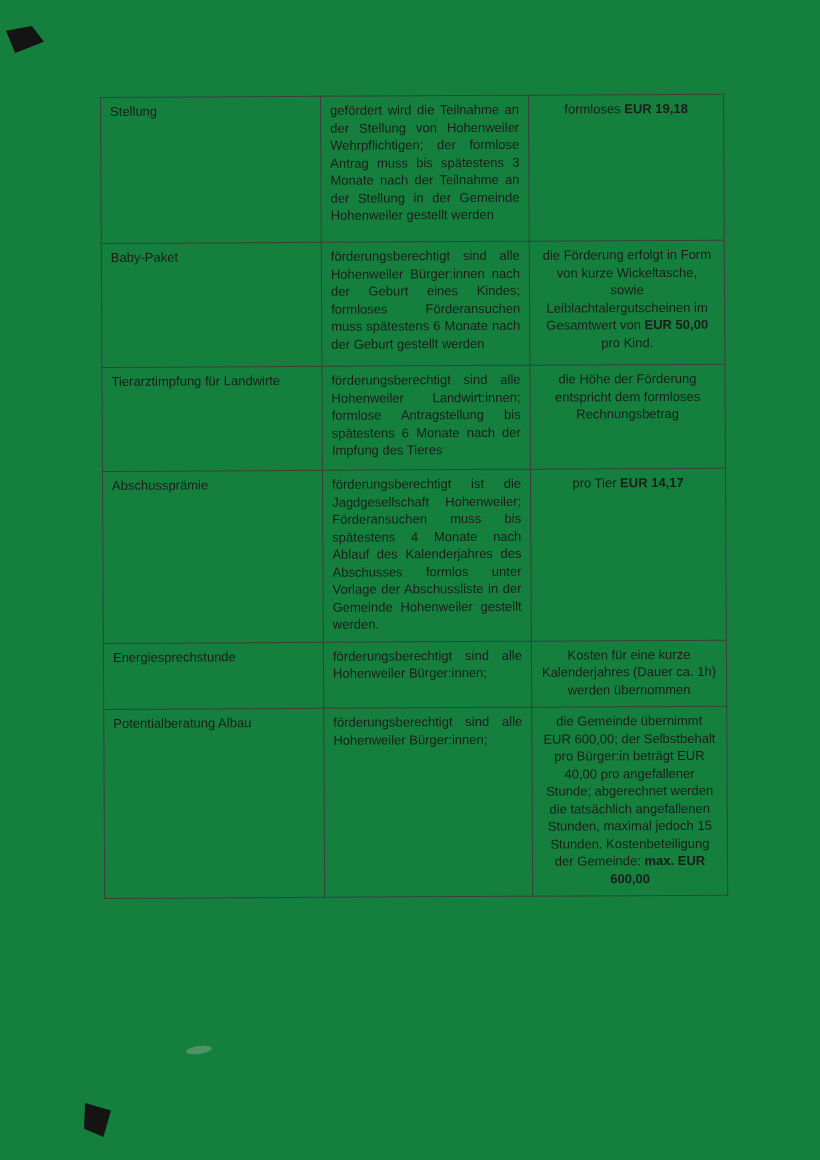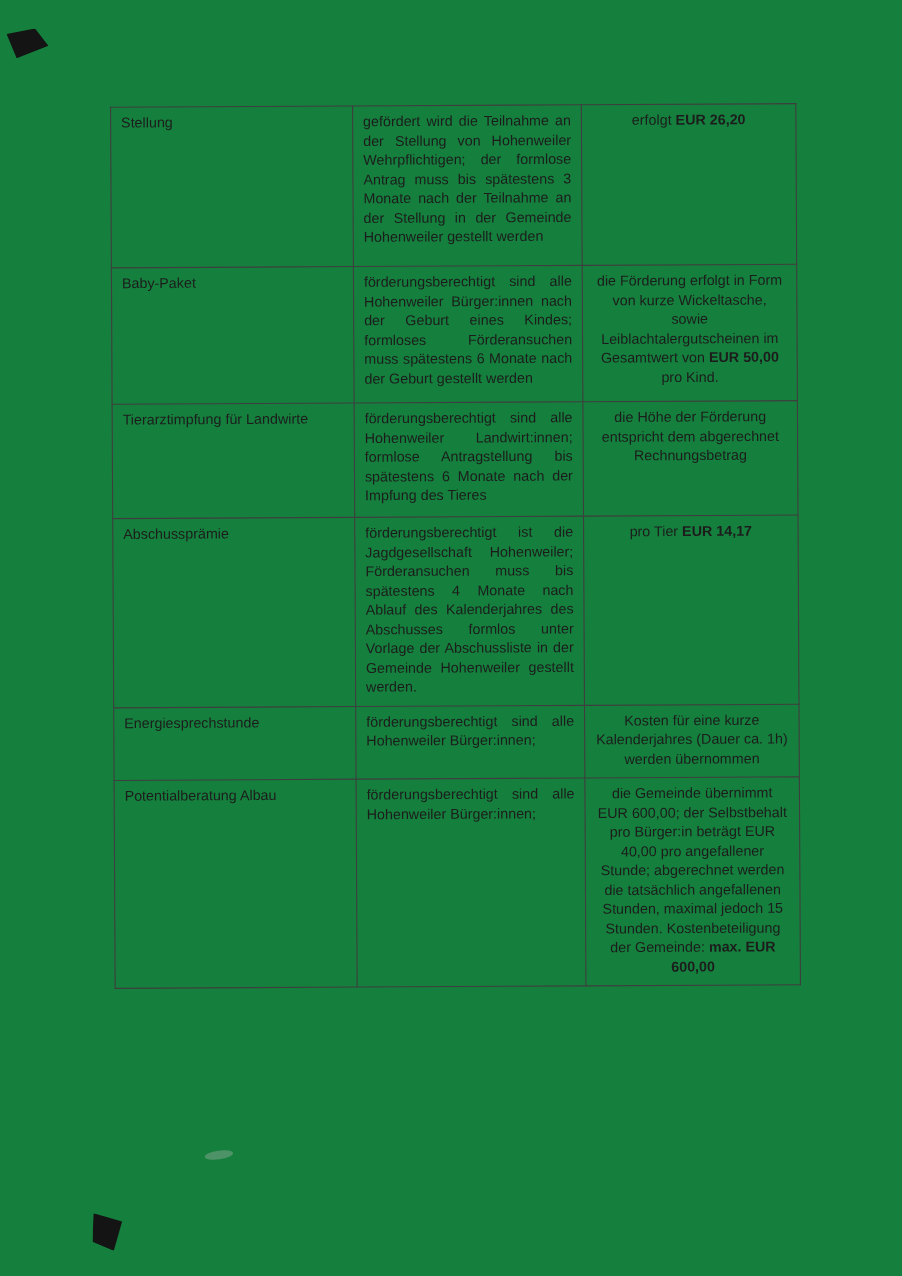--- a/index.html
+++ b/index.html
@@ -80,31 +80,31 @@
   <div class="artifact artifact-top-left"></div>
   <div class="artifact artifact-bottom-left"></div>
   <div class="smudge"></div>
 
   <div class="table-wrap">
     <table class="subsidy-table">
       <tbody>
         <tr class="r1">
           <td class="c1">Stellung</td>
           <td class="c2">gefördert wird die Teilnahme an der Stellung von Hohenweiler Wehrpflichtigen; der formlose Antrag muss bis spätestens 3 Monate nach der Teilnahme an der Stellung in der Gemeinde Hohenweiler gestellt werden</td>
-          <td class="c3"><span>erfolgt </span><strong>EUR 26,20</strong><span></span></td>
+          <td class="c3"><span>formloses </span><strong>EUR 19,18</strong><span></span></td>
         </tr>
         <tr class="r2">
           <td class="c1">Baby-Paket</td>
           <td class="c2">förderungsberechtigt sind alle Hohenweiler Bürger:innen nach der Geburt eines Kindes; formloses Förderansuchen muss spätestens 6 Monate nach der Geburt gestellt werden</td>
           <td class="c3"><span>die Förderung erfolgt in Form von kurze Wickeltasche, sowie Leiblachtalergutscheinen im Gesamtwert von </span><strong>EUR 50,00</strong><span> pro Kind.</span></td>
         </tr>
         <tr class="r3">
           <td class="c1">Tierarztimpfung für Landwirte</td>
           <td class="c2">förderungsberechtigt sind alle Hohenweiler Landwirt:innen; formlose Antragstellung bis spätestens 6 Monate nach der Impfung des Tieres</td>
-          <td class="c3"><span>die Höhe der Förderung entspricht dem abgerechnet Rechnungsbetrag</span><strong></strong><span></span></td>
+          <td class="c3"><span>die Höhe der Förderung entspricht dem formloses Rechnungsbetrag</span><strong></strong><span></span></td>
         </tr>
         <tr class="r4">
           <td class="c1">Abschussprämie</td>
           <td class="c2">förderungsberechtigt ist die Jagdgesellschaft Hohenweiler; Förderansuchen muss bis spätestens 4 Monate nach Ablauf des Kalenderjahres des Abschusses formlos unter Vorlage der Abschussliste in der Gemeinde Hohenweiler gestellt werden.</td>
           <td class="c3"><span>pro Tier </span><strong>EUR 14,17</strong><span></span></td>
         </tr>
         <tr class="r5">
           <td class="c1">Energiesprechstunde</td>
           <td class="c2">förderungsberechtigt sind alle Hohenweiler Bürger:innen;</td>
           <td class="c3"><span>Kosten für eine kurze Kalenderjahres (Dauer ca. 1h) werden übernommen</span><strong></strong><span></span></td>

